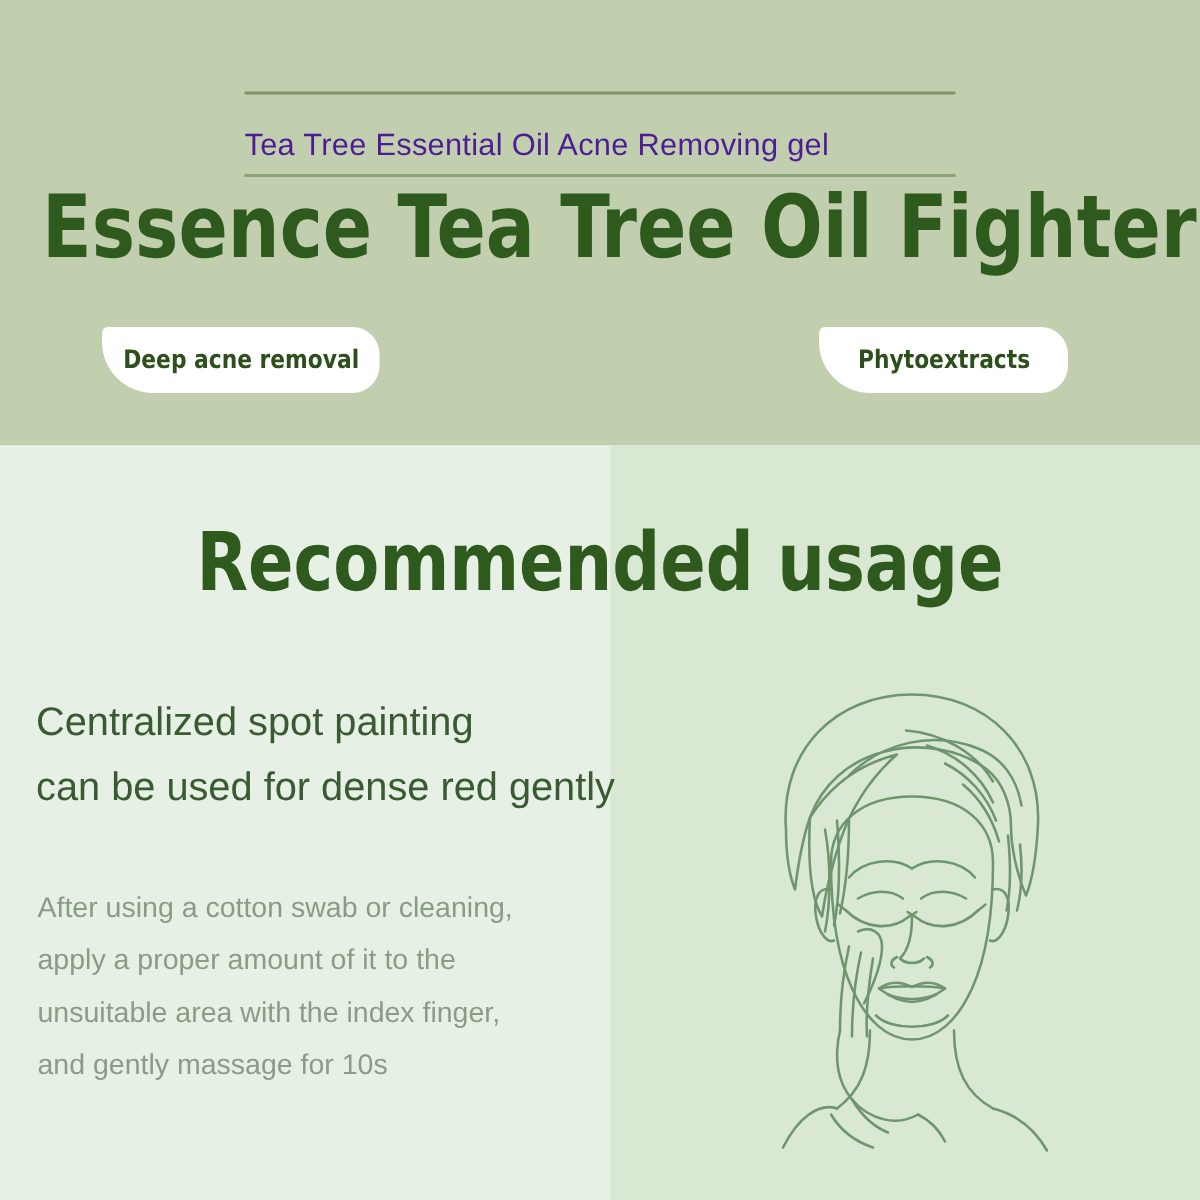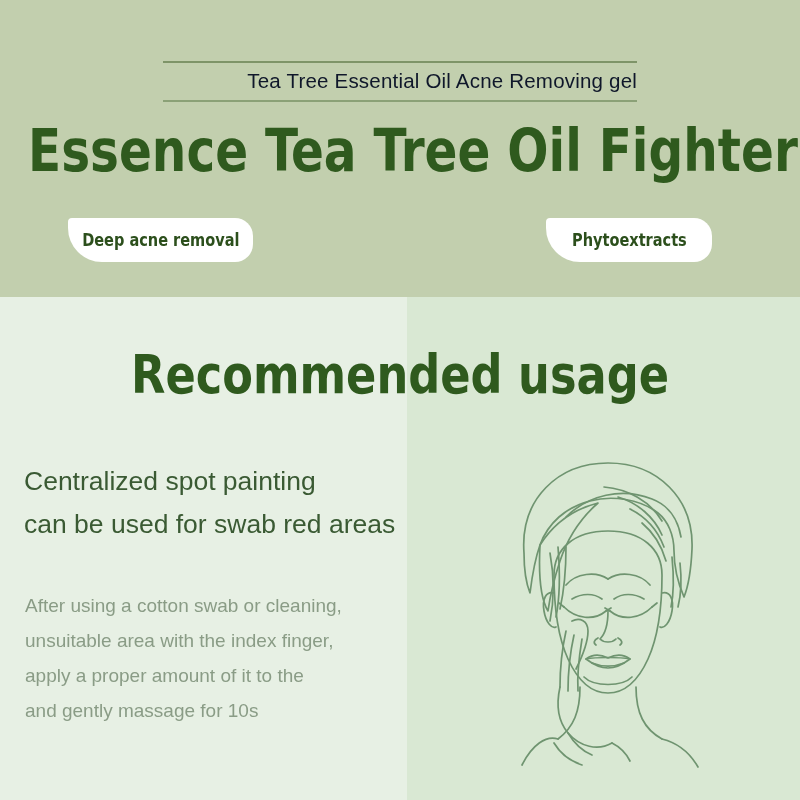--- a/index.html
+++ b/index.html
@@ -32,26 +32,27 @@
     top: 61px;
     width: 474px;
   }
   .rule {
     height: 2px;
     background: #7e9468;
     width: 100%;
   }
   .rule.bottom { background: #8ba177; }
   .eyebrow {
-    text-align: right;
+    text-align: left;
     font-size: 20.5px;
     letter-spacing: 0.2px;
-    color: #0f172a;
+    color: #4c1d95;
     padding: 6px 0 7px 0;
     white-space: nowrap;
+    margin-top: 16px;
   }
 
   .main-title {
     position: absolute;
     left: 0;
     top: 122px;
     width: 800px;
     text-align: center;
     font-size: 58px;
     line-height: 1;
@@ -189,27 +190,27 @@
   </div>
 
   <div class="body-area">
     <div class="body-right-panel"></div>
   </div>
 
   <div class="section-title">Recommended usage</div>
 
   <div class="lead">
     <div>Centralized spot painting</div>
-    <div>can be used for swab red areas</div>
+    <div>can be used for dense red gently</div>
   </div>
 
   <div class="detail">
     <div>After using a cotton swab or cleaning,</div>
+    <div>apply a proper amount of it to the</div>
     <div>unsuitable area with the index finger,</div>
-    <div>apply a proper amount of it to the</div>
     <div>and gently massage for 10s</div>
   </div>
 
   <div class="illustration">
     <svg viewBox="0 0 290 345" xmlns="http://www.w3.org/2000/svg" fill="none" stroke="#6f9470" stroke-width="1.7" stroke-linecap="round" stroke-linejoin="round">
 
       <path d="M62 128 C58 74 96 38 146 38 C196 38 232 74 230 124
                C229 146 226 162 222 172 C216 158 212 140 212 126
                C212 110 206 96 196 88
                C178 74 150 70 128 76

